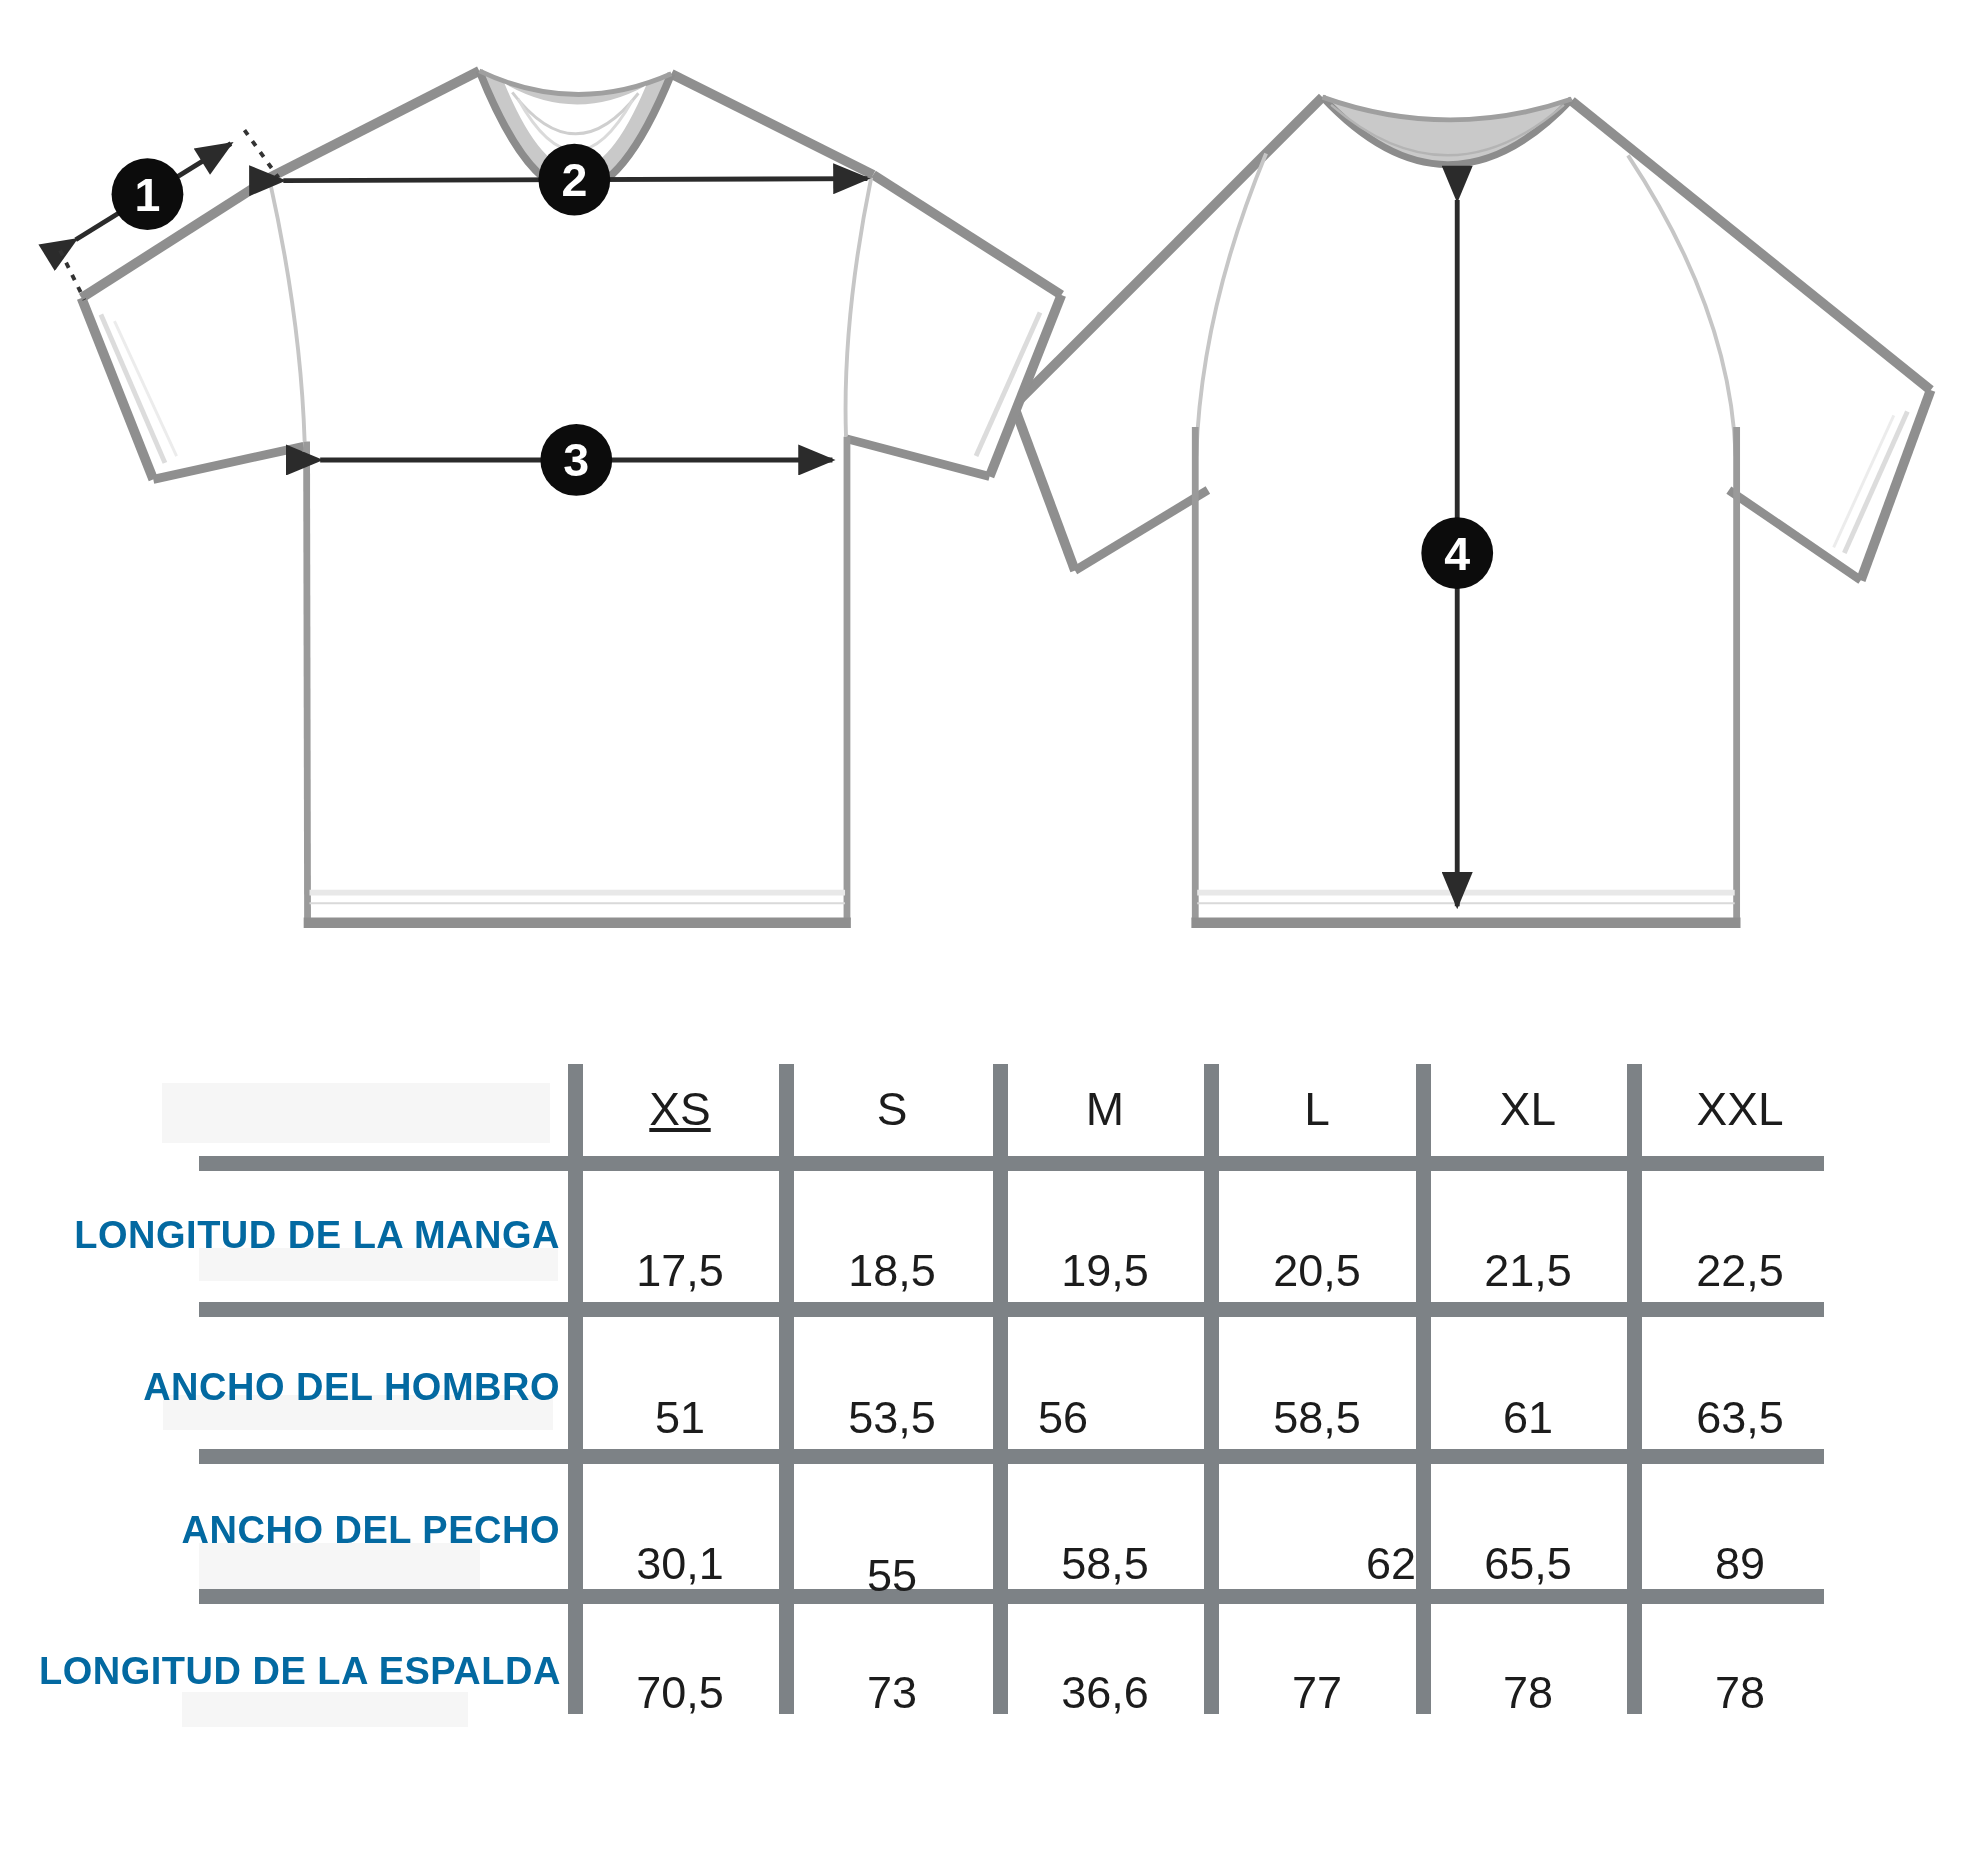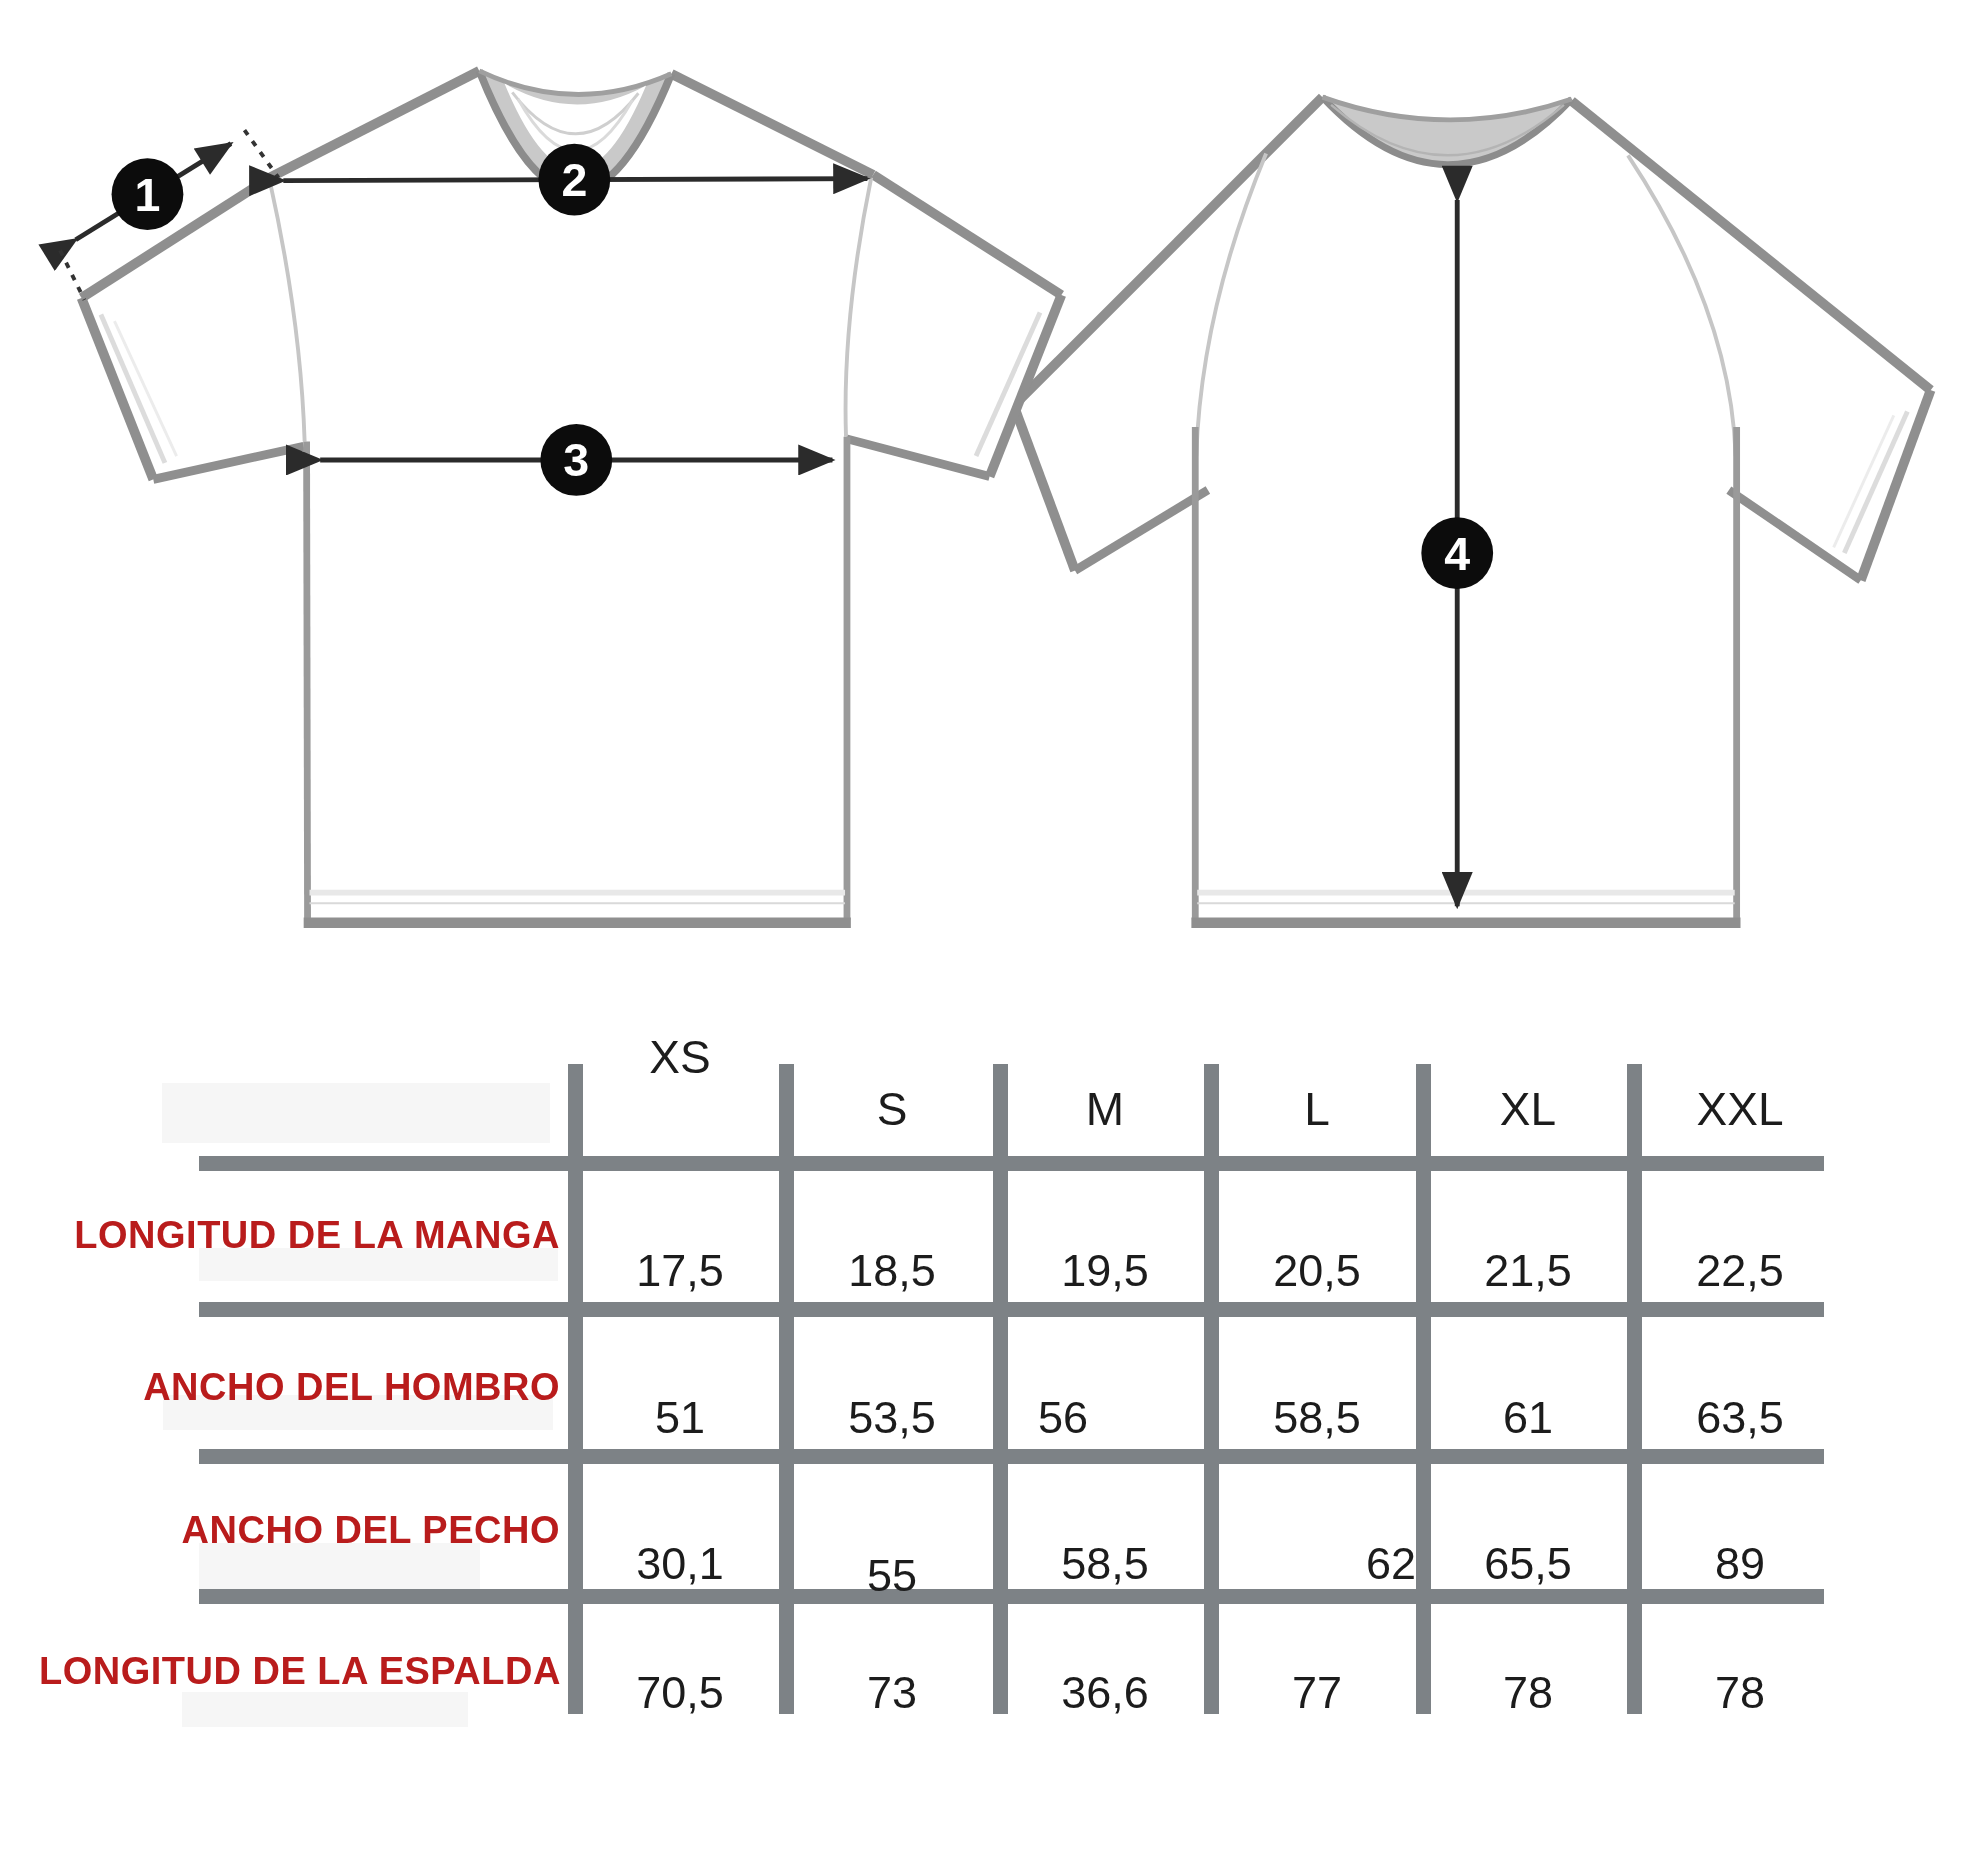--- a/index.html
+++ b/index.html
@@ -14,21 +14,21 @@
   
   .vbar{position:absolute;width:14.6px;background:#7d8286;}
   .hbar{position:absolute;height:14.6px;background:#7d8286;}
   .patch{position:absolute;background:#f6f6f6;}
   .size-head{
     position:absolute;width:198px;height:58px;line-height:58px;
     text-align:center;font-size:46px;color:#1c1c1c;font-weight:400;
   }
   .row-label{
     position:absolute;left:39px;width:521px;height:47px;line-height:47px;
-    text-align:right;font-size:38px;font-weight:700;color:#b91c1c;
+    text-align:right;font-size:38px;font-weight:700;color:#0369a1;
     letter-spacing:0.5px;white-space:nowrap;
   }
   .val-cell{
     position:absolute;width:198px;height:54px;line-height:54px;
     text-align:center;font-size:45px;color:#1c1c1c;font-weight:400;
   }
 </style>
 </head>
 <body>
 
@@ -168,21 +168,21 @@
     <div class="vbar" style="left:993px;top:1064px;height:650px;"></div>
     <div class="vbar" style="left:1204px;top:1064px;height:650px;"></div>
     <div class="vbar" style="left:1416px;top:1064px;height:650px;"></div>
     <div class="vbar" style="left:1627px;top:1064px;height:650px;"></div>
 
     <div class="hbar" style="left:199px;top:1156px;width:1625px;"></div>
     <div class="hbar" style="left:199px;top:1302px;width:1625px;"></div>
     <div class="hbar" style="left:199px;top:1449px;width:1625px;"></div>
     <div class="hbar" style="left:199px;top:1589px;width:1625px;"></div>
 
-    <div class="size-head" style="left:581px;top:1028px;">XS</div>
+    <div class="size-head" style="left:581px;top:1080px;text-decoration:underline;">XS</div>
     <div class="size-head" style="left:793px;top:1080px;">S</div>
     <div class="size-head" style="left:1006px;top:1080px;">M</div>
     <div class="size-head" style="left:1218px;top:1080px;">L</div>
     <div class="size-head" style="left:1429px;top:1080px;">XL</div>
     <div class="size-head" style="left:1641px;top:1080px;">XXL</div>
 
     <div class="row-label" style="top:1212px;">LONGITUD DE LA MANGA</div>
     <div class="row-label" style="top:1364px;">ANCHO DEL HOMBRO</div>
     <div class="row-label" style="top:1507px;">ANCHO DEL PECHO</div>
     <div class="row-label" style="top:1648px;">LONGITUD DE LA ESPALDA</div>

